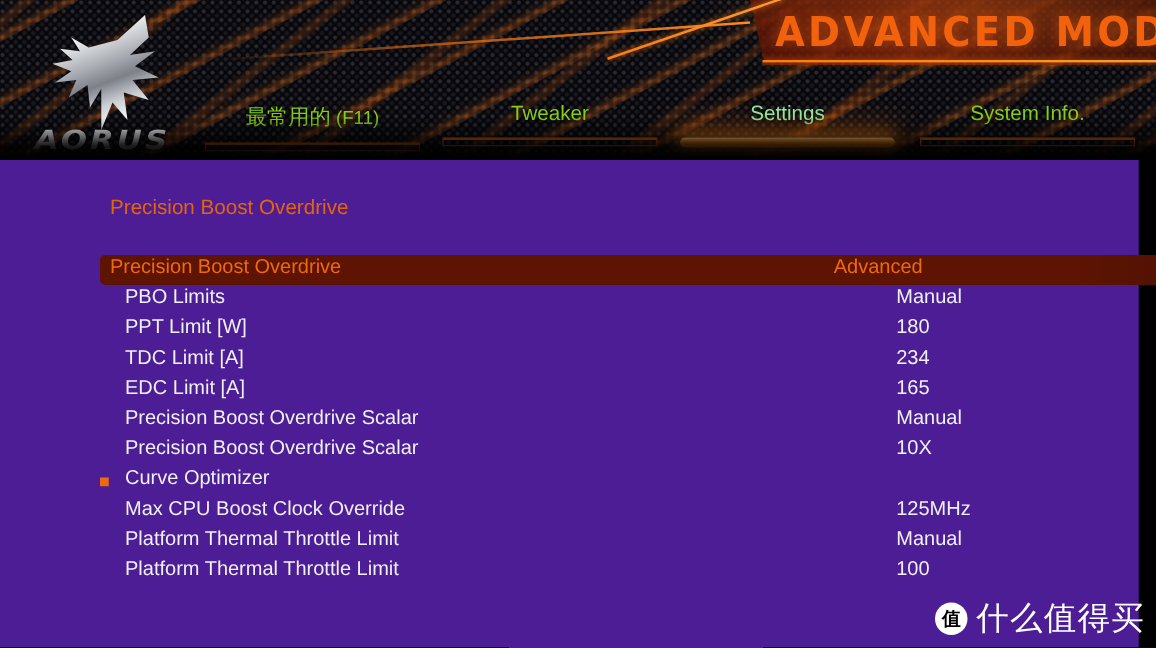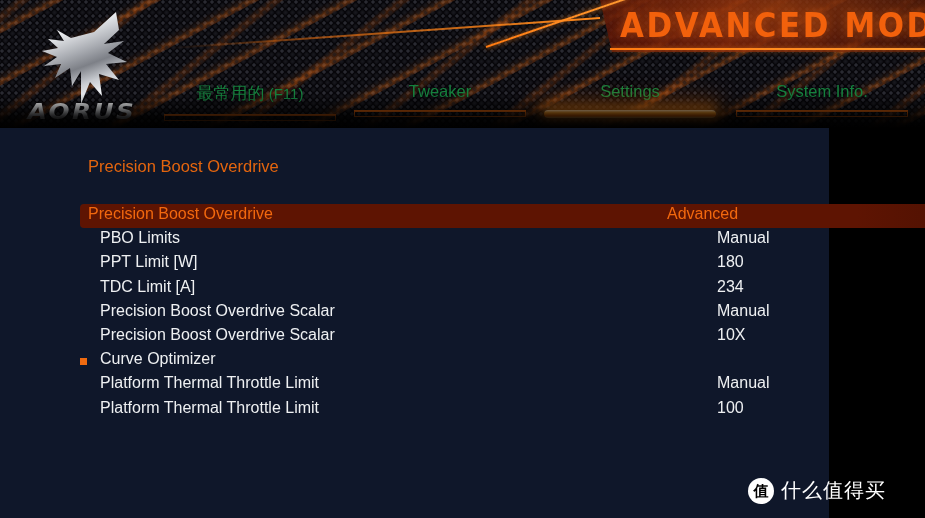--- a/index.html
+++ b/index.html
@@ -170,25 +170,25 @@
   
   .tab {
     position: absolute;
     top: 82px;
     text-align: center;
     white-space: nowrap;
   }
   .tab-label {
     display: block;
     font-size: 16.5px;
-    color: #15803d;
+    color: #84cc16;
     text-shadow: 0 0 6px rgba(0,0,0,0.9);
   }
   .tab.active .tab-label {
-    color: #15803d;
+    color: #86efac;
     text-shadow: 0 0 8px rgba(0,0,0,0.95);
   }
   .tab-cjk { font-size: 17px; }
   .tab-suffix { font-size: 15px; }
   .tab-underline {
     display: block;
     margin-top: 9px;
     height: 7px;
     border: 1.5px solid #d9600e;
     border-top: none;
@@ -209,23 +209,23 @@
     border-radius: 4px;
     background: linear-gradient(to bottom, #ffd9a8 0%, #ff9b20 35%, #f06a05 75%, #ffb255 100%);
     box-shadow: 0 0 12px 3px rgba(255,140,25,0.75), 0 0 26px 7px rgba(255,110,10,0.35);
   }
   .tab.active .tab-underline::before { display: none; }
 
   
   #content {
     position: absolute;
     left: 0; top: 128px;
-    width: 829px;
+    width: 911px;
     height: 390px;
-    background: #0f172a;
+    background: #4c1d95;
   }
   #section-title {
     position: absolute;
     left: 88px; top: 29px;
     font-size: 16.5px;
     color: #e4650e;
   }
   #rows {
     position: absolute;
     left: 0; top: 76px;
@@ -285,21 +285,21 @@
     border-radius: 50%;
     background: #ffffff;
     color: #000;
     font-size: 15px;
     line-height: 26px;
     text-align: center;
     font-family: "DejaVu Sans", sans-serif;
     font-weight: 700;
   }
   #wm-text {
-    font-size: 20px;
+    font-size: 26px;
     color: #ffffff;
     font-family: "DejaVu Sans", sans-serif;
     letter-spacing: 1px;
   }
 </style>
 </head>
 <body>
 
 <div id="screen">
 
@@ -371,31 +371,39 @@
         </div>
         <div class="row">
           <span class="row-label">PPT Limit [W]</span>
           <span class="row-value">180</span>
         </div>
         <div class="row">
           <span class="row-label">TDC Limit [A]</span>
           <span class="row-value">234</span>
         </div>
         <div class="row">
+          <span class="row-label">EDC Limit [A]</span>
+          <span class="row-value">165</span>
+        </div>
+        <div class="row">
           <span class="row-label">Precision Boost Overdrive Scalar</span>
           <span class="row-value">Manual</span>
         </div>
         <div class="row">
           <span class="row-label">Precision Boost Overdrive Scalar</span>
           <span class="row-value">10X</span>
         </div>
         <div class="row">
           <span class="row-bullet"></span>
           <span class="row-label">Curve Optimizer</span>
           <span class="row-value"></span>
+        </div>
+        <div class="row">
+          <span class="row-label">Max CPU Boost Clock Override</span>
+          <span class="row-value">125MHz</span>
         </div>
         <div class="row">
           <span class="row-label">Platform Thermal Throttle Limit</span>
           <span class="row-value">Manual</span>
         </div>
         <div class="row">
           <span class="row-label">Platform Thermal Throttle Limit</span>
           <span class="row-value">100</span>
         </div>
       </div>

